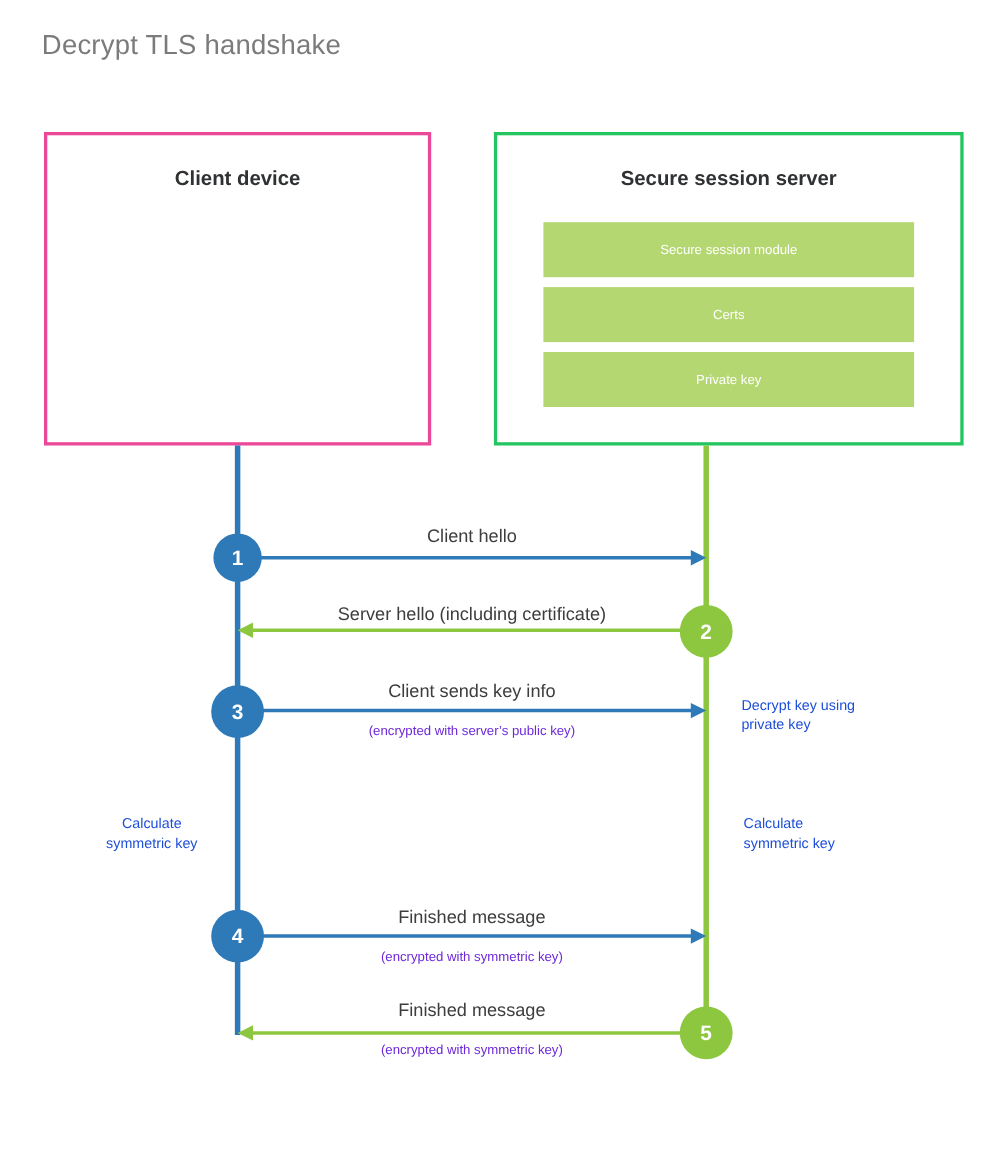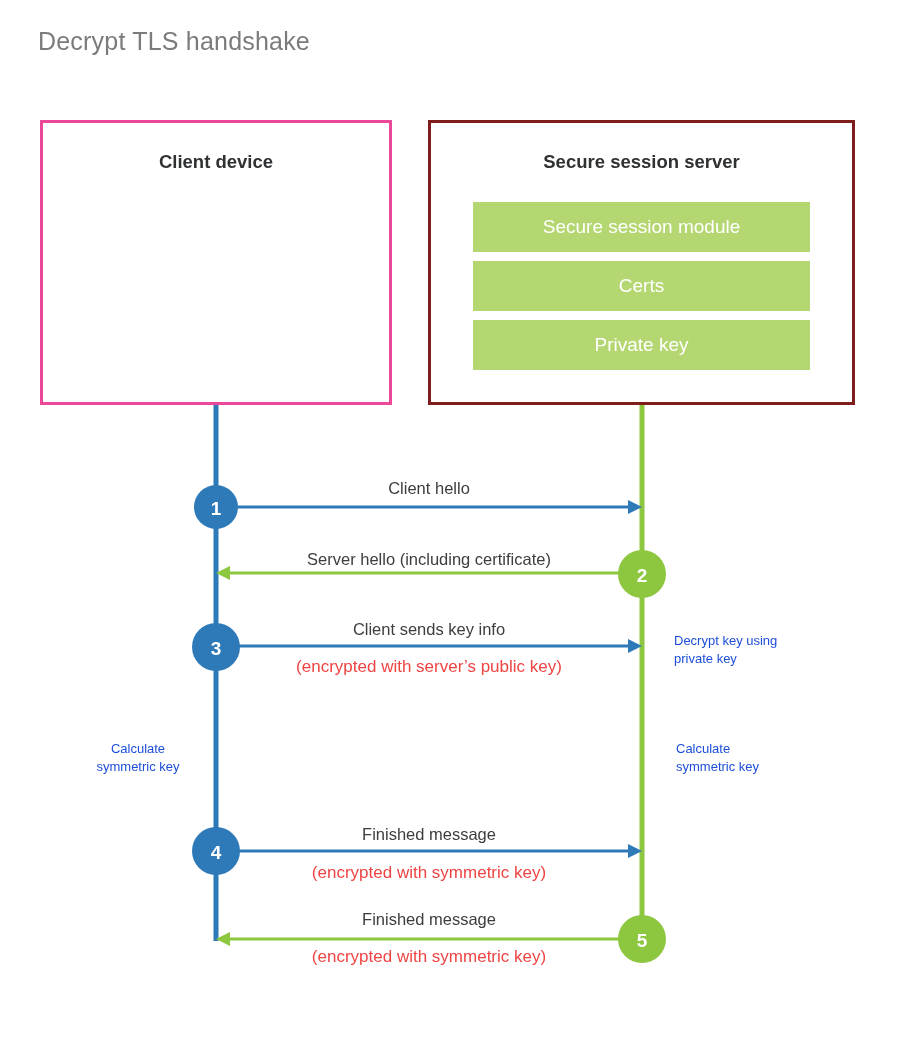--- a/index.html
+++ b/index.html
@@ -41,25 +41,25 @@
     box-sizing: border-box;
   }
   .panel-client {
     left: 40px;
     top: 120px;
     width: 352px;
     height: 285px;
     border: 3px solid #ec4899;
   }
   .panel-server {
-    left: 428px;
+    left: 449px;
     top: 120px;
     width: 427px;
     height: 285px;
-    border: 3px solid #7f1d1d;
+    border: 3px solid #22c55e;
   }
   .panel-title {
     position: absolute;
     left: 0;
     right: 0;
     top: 28px;
     text-align: center;
     font-size: 18.5px;
     font-weight: bold;
     color: #2f3133;
@@ -95,21 +95,21 @@
     flex-direction: column;
     gap: 9px;
   }
   .server-row {
     height: 50px;
     background: #b4d771;
     color: #ffffff;
     display: flex;
     align-items: center;
     justify-content: center;
-    font-size: 19px;
+    font-size: 12px;
     font-weight: 400;
   }
 
   
   svg.seq {
     position: absolute;
     left: 0;
     top: 0;
     width: 900px;
     height: 1058px;
@@ -137,22 +137,22 @@
     position: absolute;
     text-align: center;
     font-size: 16.5px;
     color: #3d3d3d;
     white-space: nowrap;
     transform: translateX(-50%);
   }
   .msg-sub {
     position: absolute;
     text-align: left;
-    font-size: 17px;
-    color: #ef4444;
+    font-size: 12px;
+    color: #6d28d9;
     white-space: nowrap;
     transform: translateX(-50%);
   }
   .side-note {
     position: absolute;
     font-size: 13px;
     line-height: 1.35;
     color: #1d4ed8;
     white-space: pre-line;
   }

